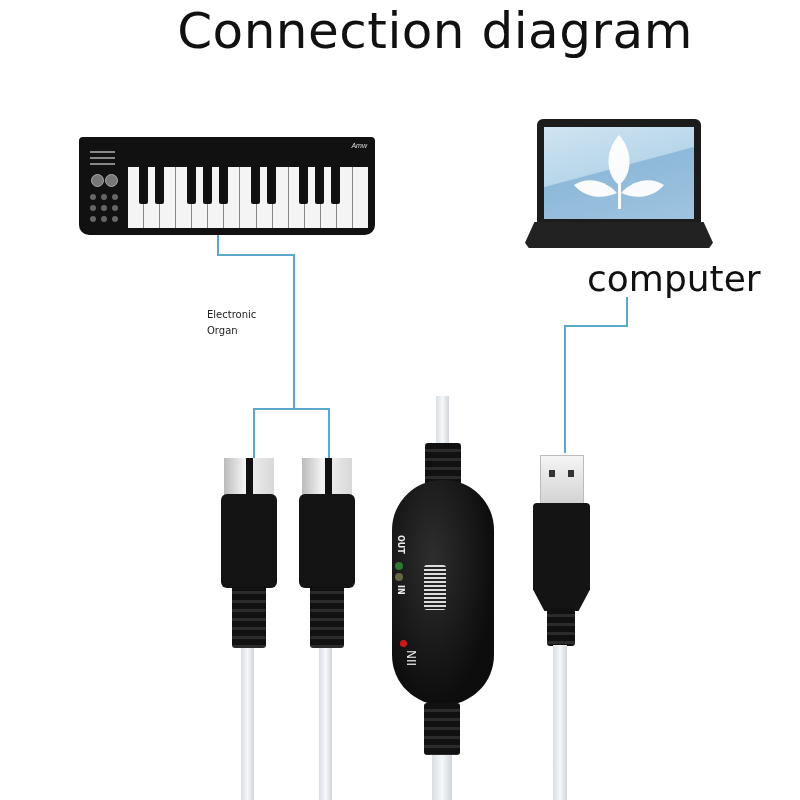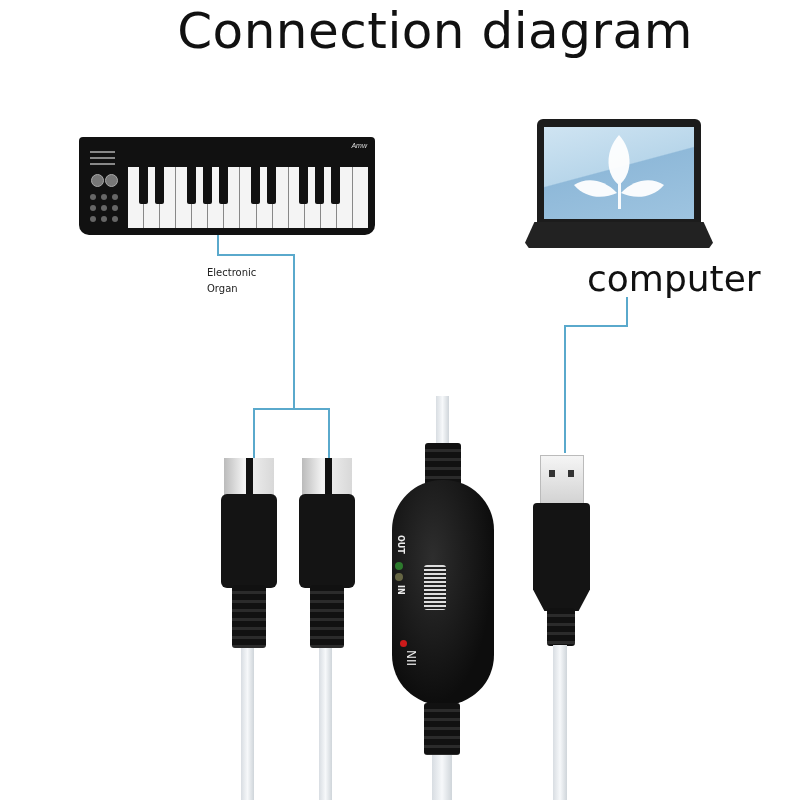--- a/index.html
+++ b/index.html
@@ -1,20 +1,20 @@
 <!DOCTYPE html>
 <html><head>
 <meta charset="utf-8">
 <style>
   html, body { margin:0; padding:0; }
   body { width:800px; height:800px; background:#ffffff; position:relative; overflow:hidden; font-family:"Liberation Sans", sans-serif; }
   .abs { position:absolute; }
   .title { left:0; top:2px; width:720px; text-align:center; padding-left:150px; box-sizing:border-box; font-size:50px; color:#111; font-family:"DejaVu Sans", sans-serif; letter-spacing:0.5px; }
   .line { position:absolute; background:#5aa9cc; }
-  .label-small { font-size:10px; color:#222; line-height:16px; font-family:"DejaVu Sans", sans-serif; }
+  .label-small { font-size:10px; color:#222; line-height:16px; font-family:"DejaVu Sans", sans-serif;margin-top:42px; }
   .label-big { font-size:36px; color:#111; font-family:"DejaVu Sans", sans-serif; }
   
   .kbd { left:79px; top:137px; width:296px; height:98px; background:#111; border-radius:4px 4px 10px 10px; }
   .keys { position:absolute; left:49px; top:30px; width:240px; height:61px; display:flex; }
   .wkey { flex:1; background:#f4f4f4; border-right:1px solid #888; height:100%; box-sizing:border-box; }
   .bkey { position:absolute; top:0; width:9px; height:37px; background:#111; border-radius:0 0 2px 2px; }
   .knob { position:absolute; width:11px; height:11px; border-radius:50%; background:#777; border:1px solid #aaa; }
   .btn { position:absolute; width:6px; height:6px; border-radius:50%; background:#666; }
   .bar { position:absolute; left:11px; width:25px; height:2px; background:#888; }
   

